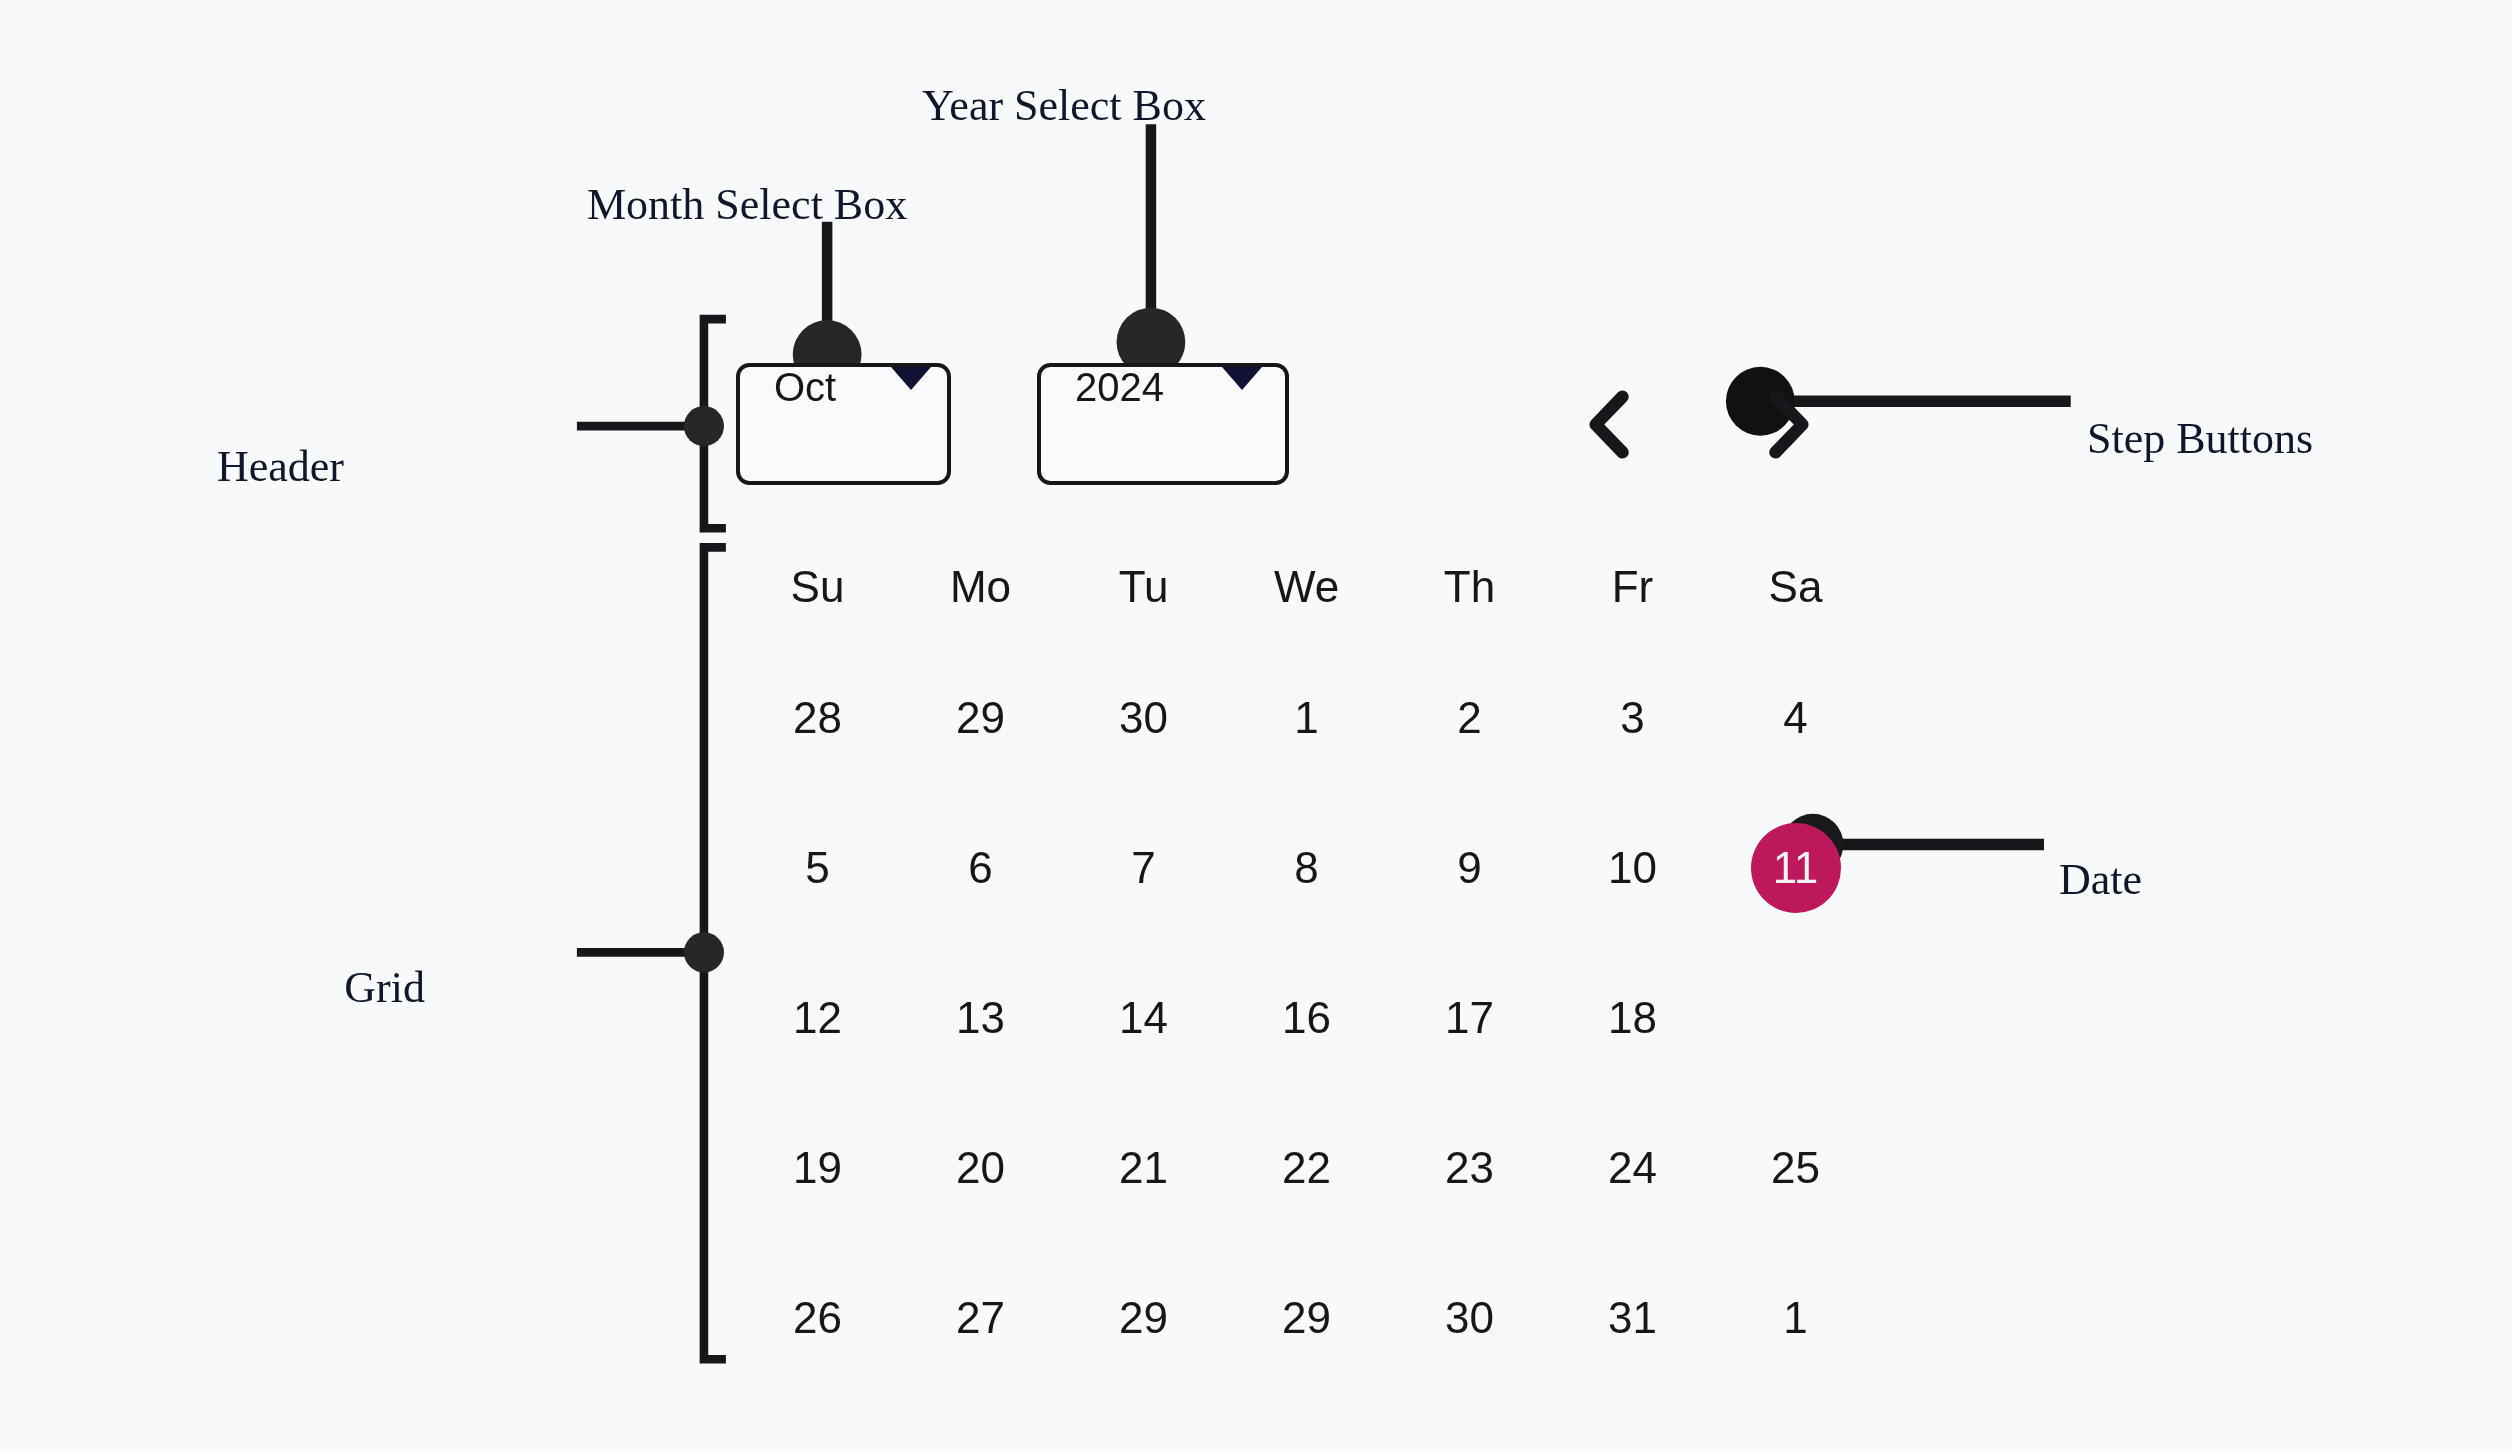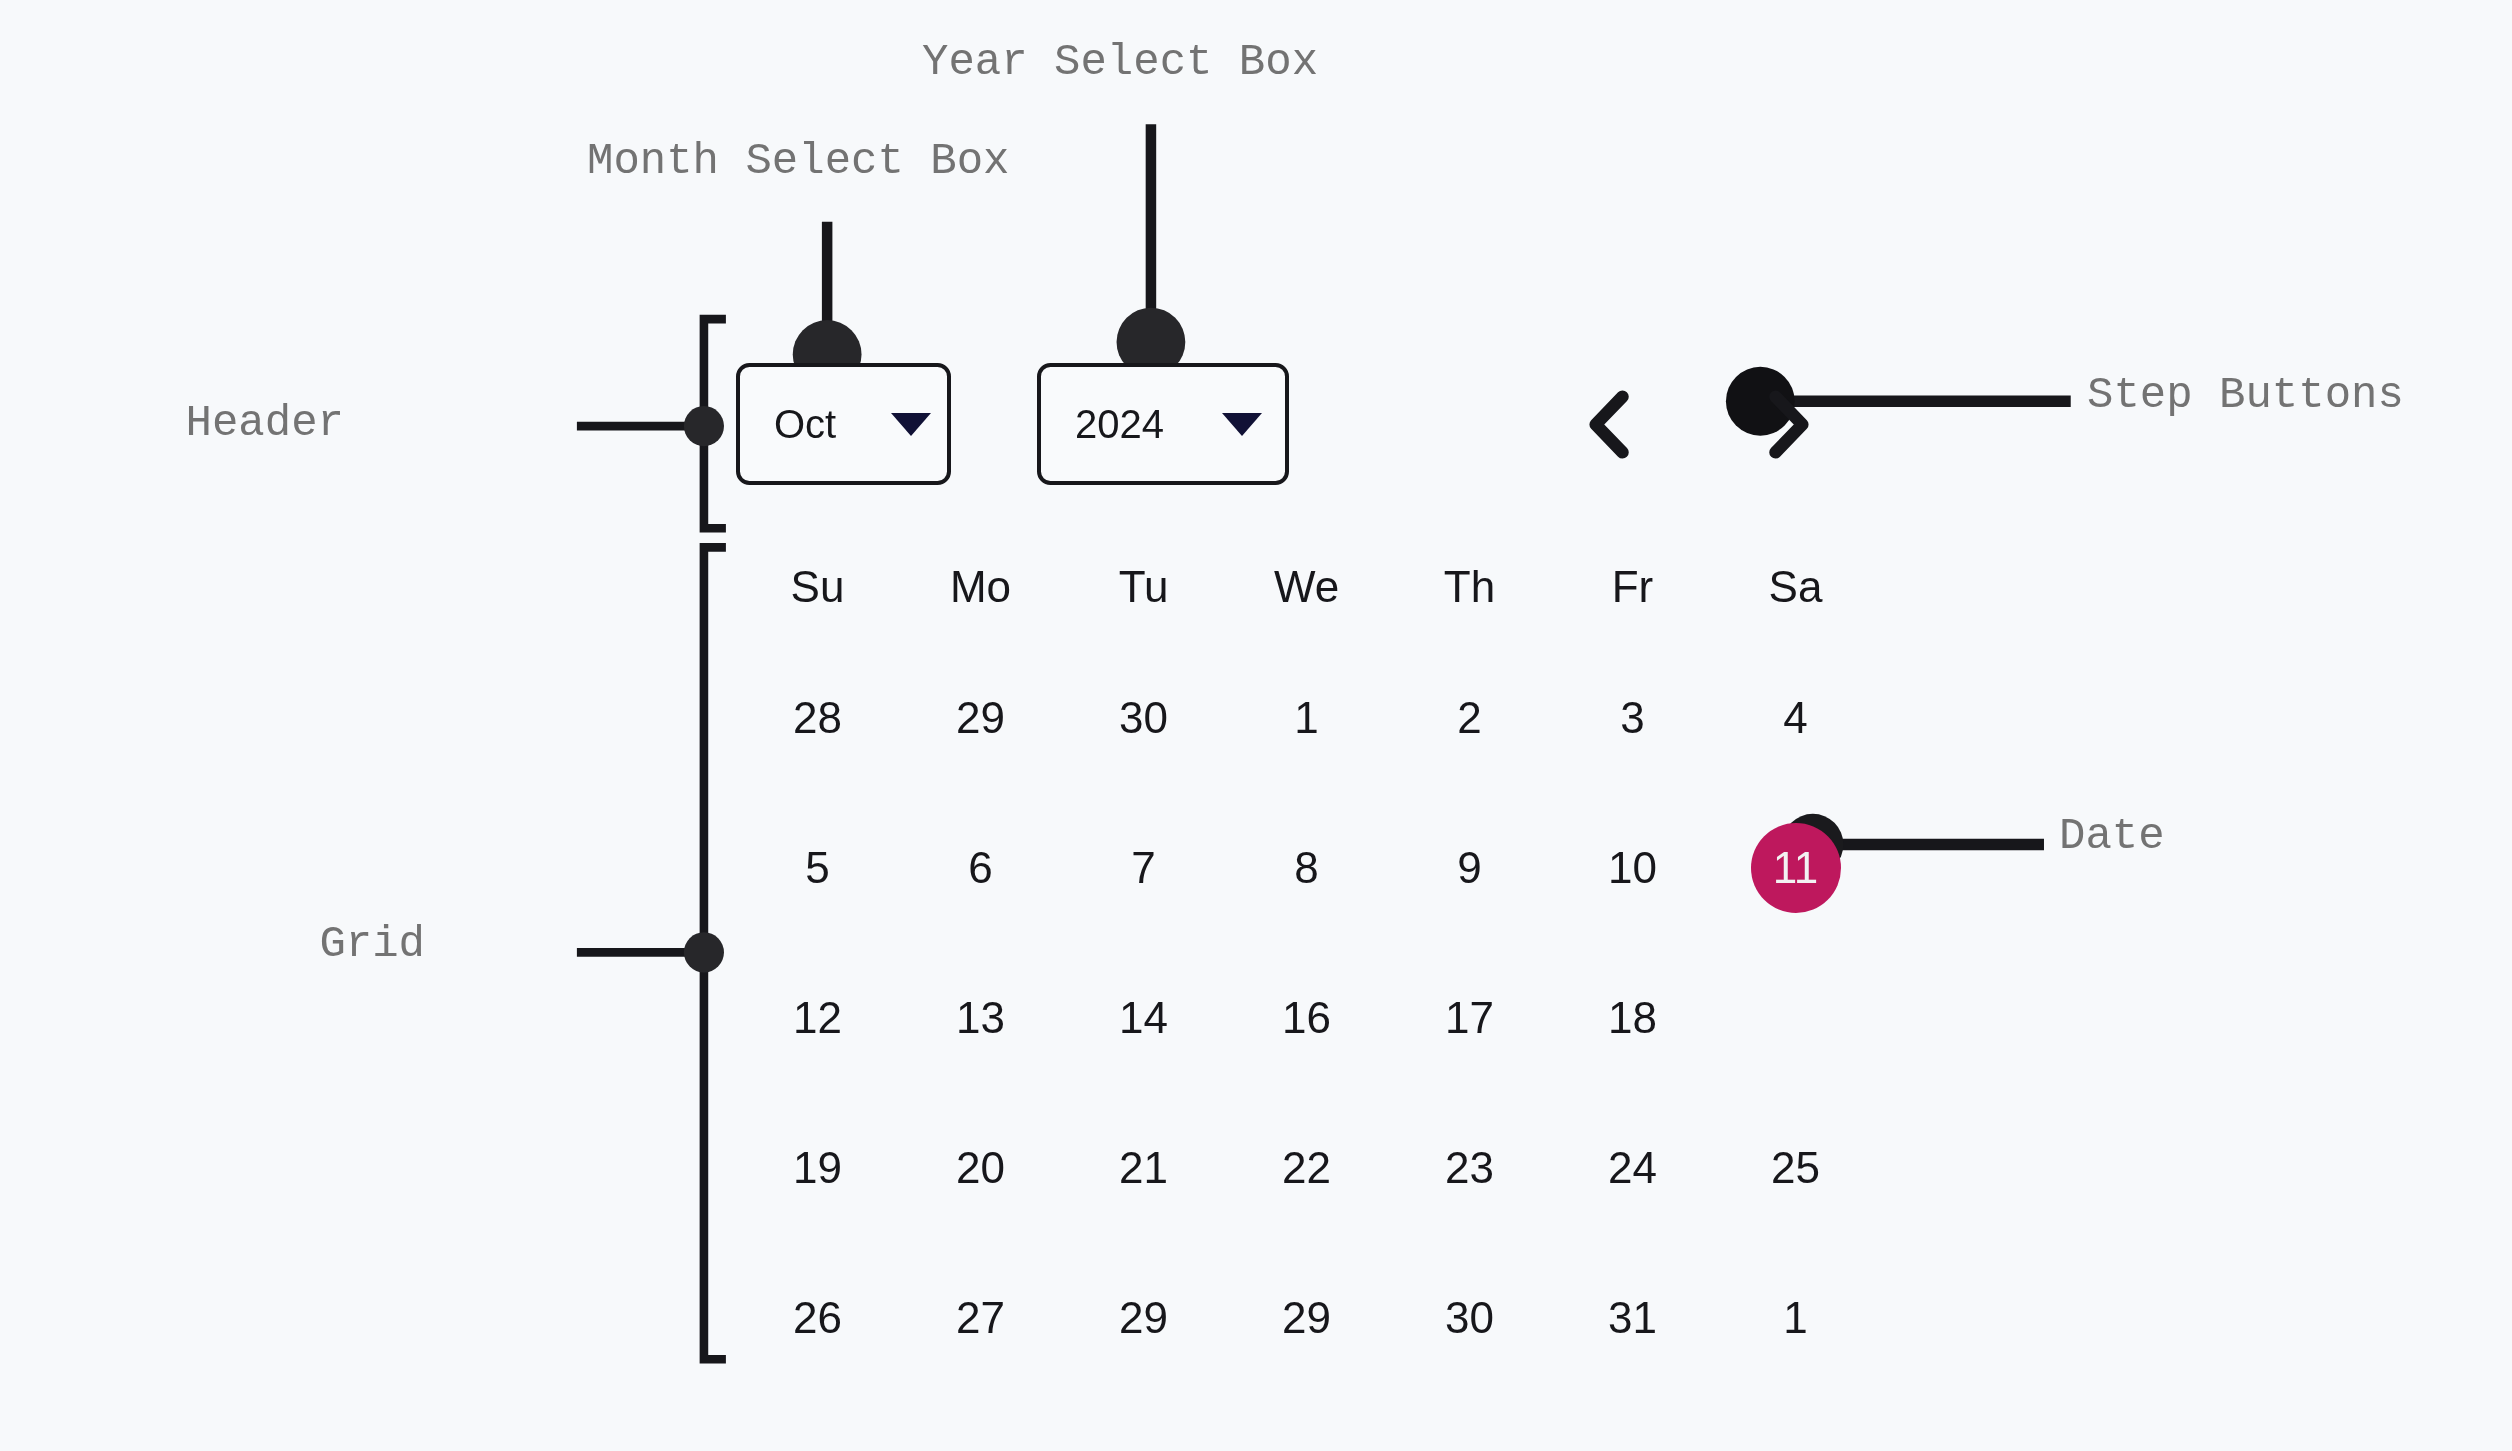--- a/index.html
+++ b/index.html
@@ -29,25 +29,26 @@
     left: 0;
     top: 0;
     width: 2512px;
     height: 1452px;
     pointer-events: none;
   }
 
   
   .anno-label {
     position: absolute;
-    color: #737373;
+    color: #0f172a;
     font-size: 44px;
     line-height: 1;
     white-space: nowrap;
-    font-family: Liberation Mono, monospace;
+    font-family: Liberation Serif, serif;
+    margin-top: 44px;
   }
   .anno-label.right { text-align: left; }
   .anno-label.left  { text-align: right; }
 
   #label-month-select { left: 587px;  top: 139px; }
   #label-year-select  { left: 922px;  top: 40px;  }
   #label-header       { right: 2168px; top: 401px; }
   #label-grid         { right: 2087px; top: 922px; }
   #label-step-buttons { left: 2087px;  top: 373px; }
   #label-date         { left: 2059px;  top: 814px; }
@@ -67,21 +68,21 @@
     align-items: center;
   }
 
   .select-box {
     box-sizing: border-box;
     height: 122px;
     border: 4.8px solid #17171b;
     border-radius: 13.4px;
     background: #f9fafc;
     display: flex;
-    align-items: center;
+    align-items: flex-start;
     justify-content: space-between;
     padding: 0 23px 0 34px;
     position: relative;
     gap: 41px;
   }
   #month-select { width: 215px; margin-left: 0px; }
   #year-select  { width: 252px; margin-left: 86px; }
 
   .select-value {
     font-size: 40px;

